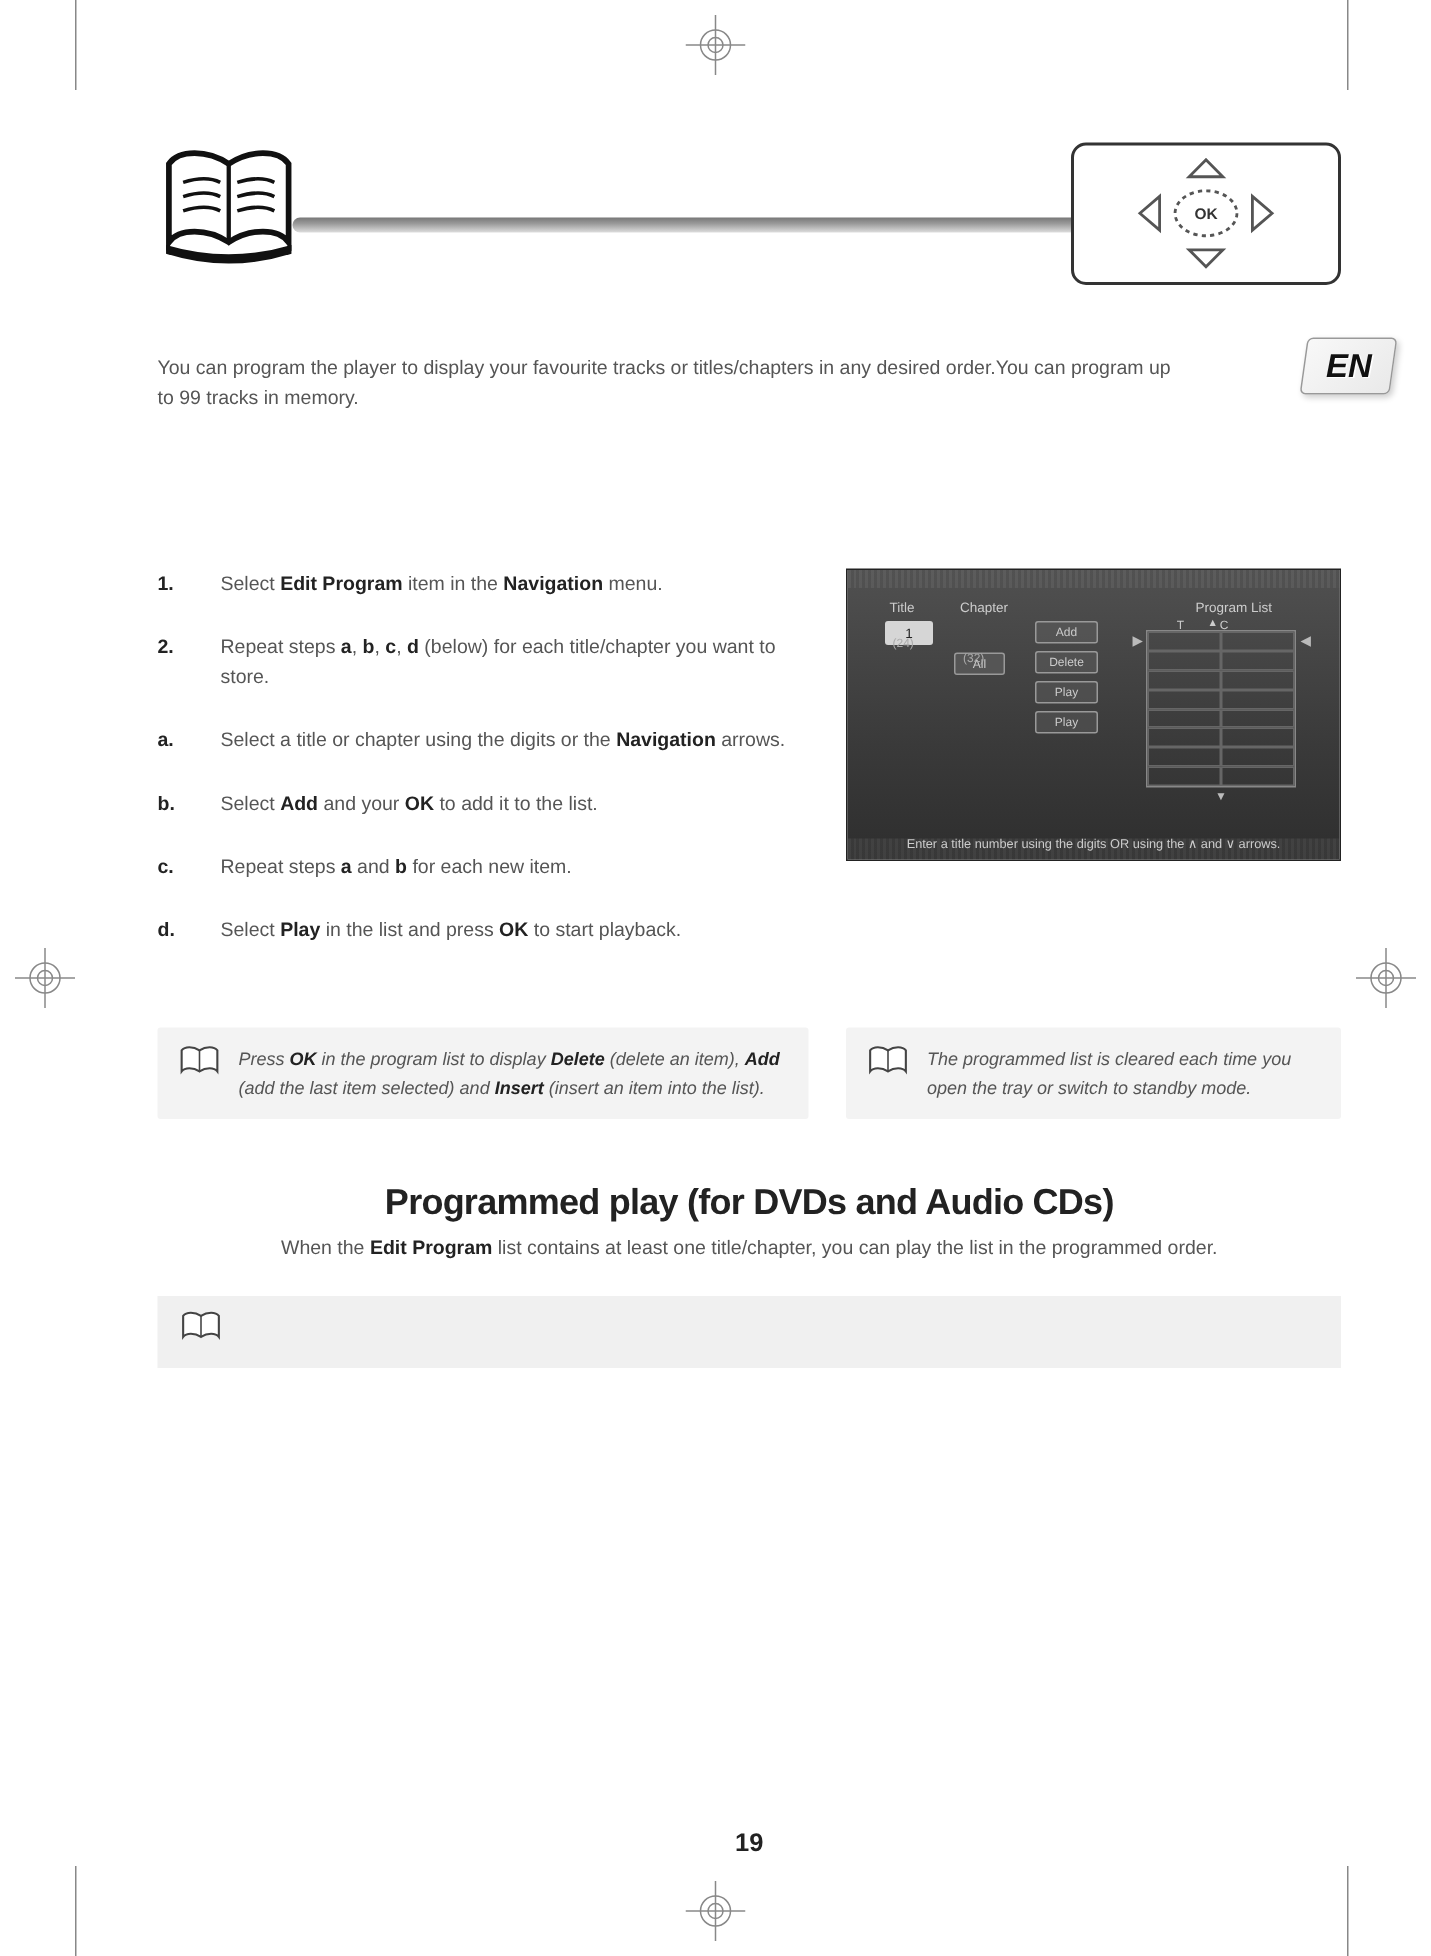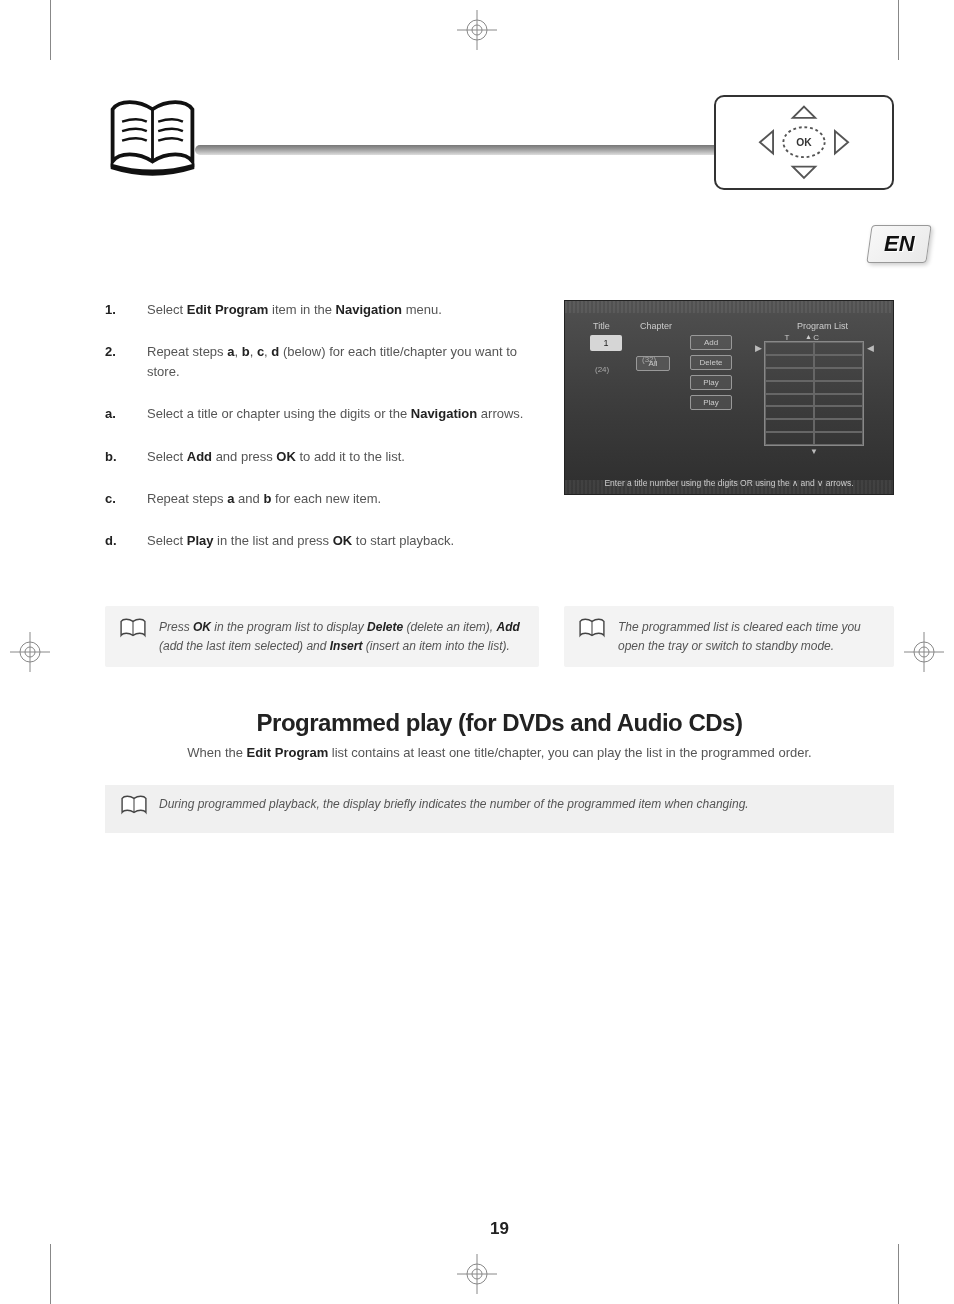--- a/index.html
+++ b/index.html
@@ -292,20 +292,21 @@
     </div>
   </div>
 
 
   <div class="lang-flag">
     <div class="lang-flag-inner">
         <span>EN</span>
       </div>
   </div>
 
+  <div style="margin-top:40px; font-size:13px; color:#555; line-height:1.5; max-width:680px;">You can program the player to display your favourite tracks or titles/chapters in any desired order.You can program up to 99 tracks in memory.</div>
 
   <div class="body-flex">
     <div class="steps-col">
 
       <div class="row">
         <div class="num">1.</div>
         <div class="txt">
           <span>Select </span><strong>Edit Program</strong><span> item in the </span><strong>Navigation</strong><span> menu.</span>
         </div>
       </div>
@@ -320,21 +321,21 @@
       <div class="row">
         <div class="num">a.</div>
         <div class="txt">
           <span>Select a title or chapter using the digits or the </span><strong>Navigation</strong><span> arrows.</span>
         </div>
       </div>
 
       <div class="row">
         <div class="num">b.</div>
         <div class="txt">
-          <span>Select </span><strong>Add</strong><span> and press </span><strong>OK</strong><span> to add it to the list.</span>
+          <span>Select </span><strong>Add</strong><span> and your </span><strong>OK</strong><span> to add it to the list.</span>
         </div>
       </div>
 
       <div class="row">
         <div class="num">c.</div>
         <div class="txt">
           <span>Repeat steps </span><strong>a</strong><span> and </span><strong>b</strong><span> for each new item.</span>
         </div>
       </div>
 
@@ -351,21 +352,21 @@
       <div class="osd">
         <div class="osd-top-bar"></div>
         <div class="osd-bot-bar"></div>
         <div class="osd-inner">
           <span class="osd-col-label" style="left:3px;">Title</span>
           <span class="osd-col-label" style="left:50px;">Chapter</span>
           <span class="osd-plist-label">Program List</span>
 
           <div class="osd-title-box" style="left:0;">1</div>
           <div class="osd-btn" style="left:46px; top:14px; width:34px; background:#555;margin-top:21px;">All</div>
-          <span class="osd-sub" style="left:5px;  top:44px;">(24)</span>
+          <span class="osd-sub" style="left:5px;  top:24px;">(24)</span>
           <span class="osd-sub" style="left:52px; top:34px;">(32)</span>
 
           <div class="osd-btn" style="left:100px; top:14px;">Add</div>
           <div class="osd-btn" style="left:100px; top:34px;">Delete</div>
           <div class="osd-btn" style="left:100px; top:54px;">Play</div>
           <div class="osd-btn" style="left:100px; top:74px;">Play</div>
 
           <div class="osd-plist-head">
              <span>T</span>&nbsp;&nbsp;&nbsp;
              <span>C</span>
@@ -430,18 +431,17 @@
     <div class="body-text">
       <span>When the </span><b>Edit Program</b><span> list contains at least one title/chapter, you can play the list in the programmed order.</span>
     </div>
     <div class="note2">
       <div class="note-icon book-small">
         <svg viewBox="0 0 40 30">
             <path d="M20 4 C14 0,6 0,3 4 L3 24 C6 20,14 20,20 24 C26 20,34 20,37 24 L37 4 C34 0,26 0,20 4 Z" fill="#fff" stroke="#444" stroke-width="2"></path>
             <line x1="20" y1="4" x2="20" y2="24" stroke="#444" stroke-width="1.5"></line>
           </svg>
       </div>
-      <div>During programmed playback, the display briefly indicates the number of the programmed item when changing.</div>
     </div>
   </div>
 
   <div class="page-number">19</div>
 </div>
 
 </body></html>

